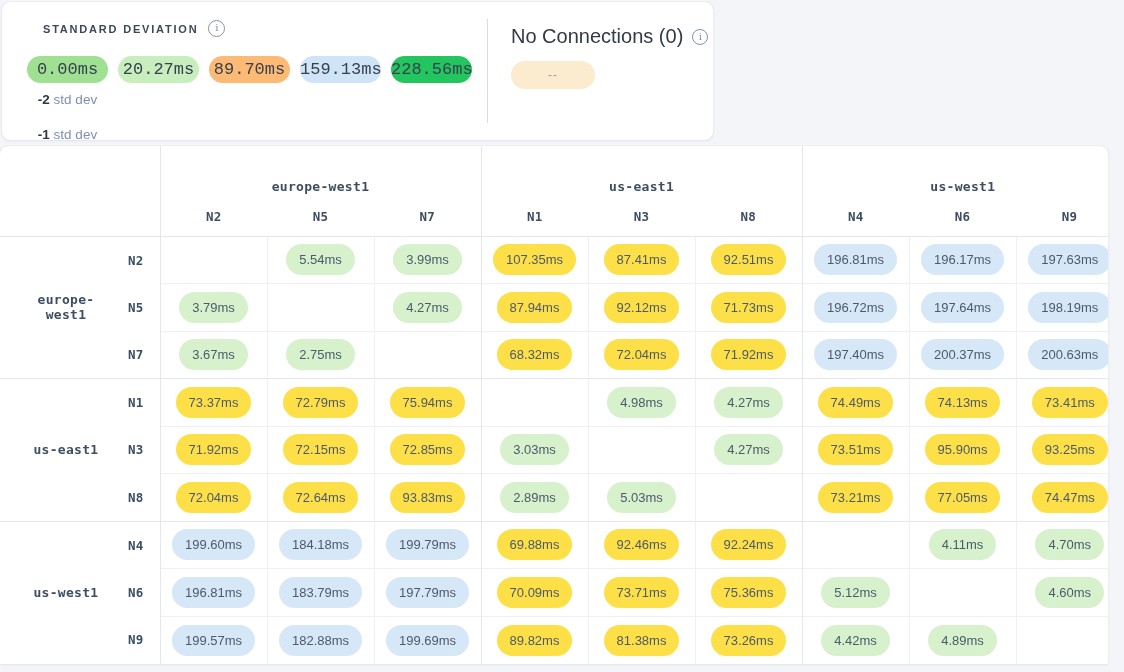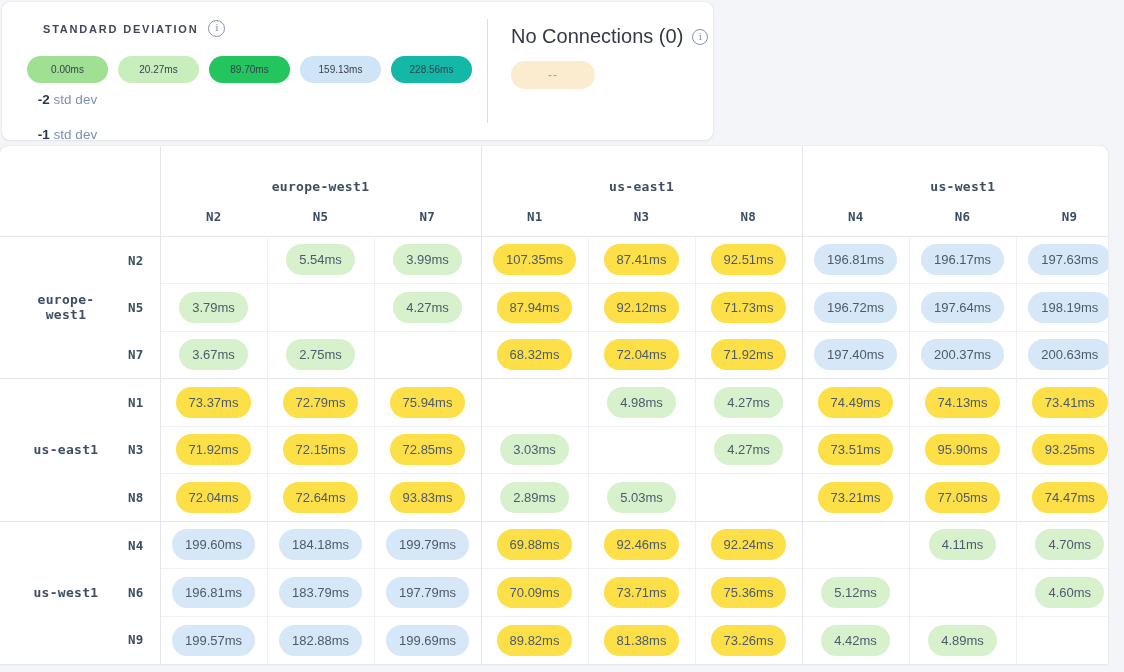--- a/index.html
+++ b/index.html
@@ -10,21 +10,21 @@
 
   
   #legend-card { left:2px; top:2px; width:711px; height:138px; }
   .legend-title-row { position:absolute; left:41px; top:18px; display:flex; align-items:center; gap:10px; }
   .legend-title { font-size:11px; font-weight:bold; letter-spacing:1.8px; color:#3e4757; }
   .info-icon { width:17px; height:17px; border:1.5px solid #8492ad; border-radius:50%;
                color:#8492ad; font-size:10px; line-height:14px; text-align:center;
                display:inline-block; font-family:"DejaVu Serif", serif; cursor:pointer; }
   .scale-row { position:absolute; left:25px; top:54px; display:flex; gap:10px; }
   .lg-pill { width:81px; height:27px; line-height:27px; border-radius:14px;
-             text-align:center; font-size:10px; color:#37414f; }
+             text-align:center; font-size:17px; color:#37414f;font-family:Liberation Mono, monospace; }
   .scale-labels { position:absolute; left:25px; top:90px; display:flex; gap:20px;flex-direction:column; }
   .lg-label { width:81px; text-align:center; font-size:13.5px; color:#7e8fb3; white-space:nowrap; }
   .lg-label b { color:#2f3845; font-weight:bold; }
   .legend-divider { position:absolute; left:485px; top:17px; width:1px; height:104px; background:#d9dce3; }
   .noconn { position:absolute; left:509px; top:23px; }
   .noconn-title-row { display:flex; align-items:center; gap:9px; }
   .noconn-title { font-size:20px; color:#323a45; }
   .noconn .info-icon { width:16px; height:16px; line-height:13px; }
   .noconn-pill { margin-top:13px; width:84px; height:28px; line-height:28px; border-radius:14px;
                  text-align:center; font-size:12px; color:#9aa1ab; letter-spacing:1px; }
@@ -55,23 +55,23 @@
 <body>
 
 <div class="card" id="legend-card">
   <div class="legend-title-row">
     <span class="legend-title">STANDARD DEVIATION</span>
     <span class="info-icon">i</span>
   </div>
   <div class="scale-row">
       <div class="lg-pill" style="background: rgb(159, 224, 146);">0.00ms</div>
       <div class="lg-pill" style="background: rgb(201, 238, 189);">20.27ms</div>
-      <div class="lg-pill" style="background: #22c55e;">89.70ms</div>
+      <div class="lg-pill" style="background: #fdba74;">89.70ms</div>
       <div class="lg-pill" style="background: rgb(207, 228, 246);">159.13ms</div>
-      <div class="lg-pill" style="background: #14b8a6; text-align: center;">228.56ms</div>
+      <div class="lg-pill" style="background: #22c55e; text-align: center;">228.56ms</div>
     </div>
   <div class="scale-labels">
       <div class="lg-label"><b>-2</b><span>&nbsp;std dev</span></div>
       <div class="lg-label"><b>-1</b><span>&nbsp;std dev</span></div>
       <div class="lg-label"><b>Mean</b></div>
       <div class="lg-label"><b>+1</b><span>&nbsp;std dev</span></div>
       <div class="lg-label"><b>+2</b><span>&nbsp;std dev</span></div>
     </div>
   <div class="legend-divider"></div>
   <div class="noconn">

